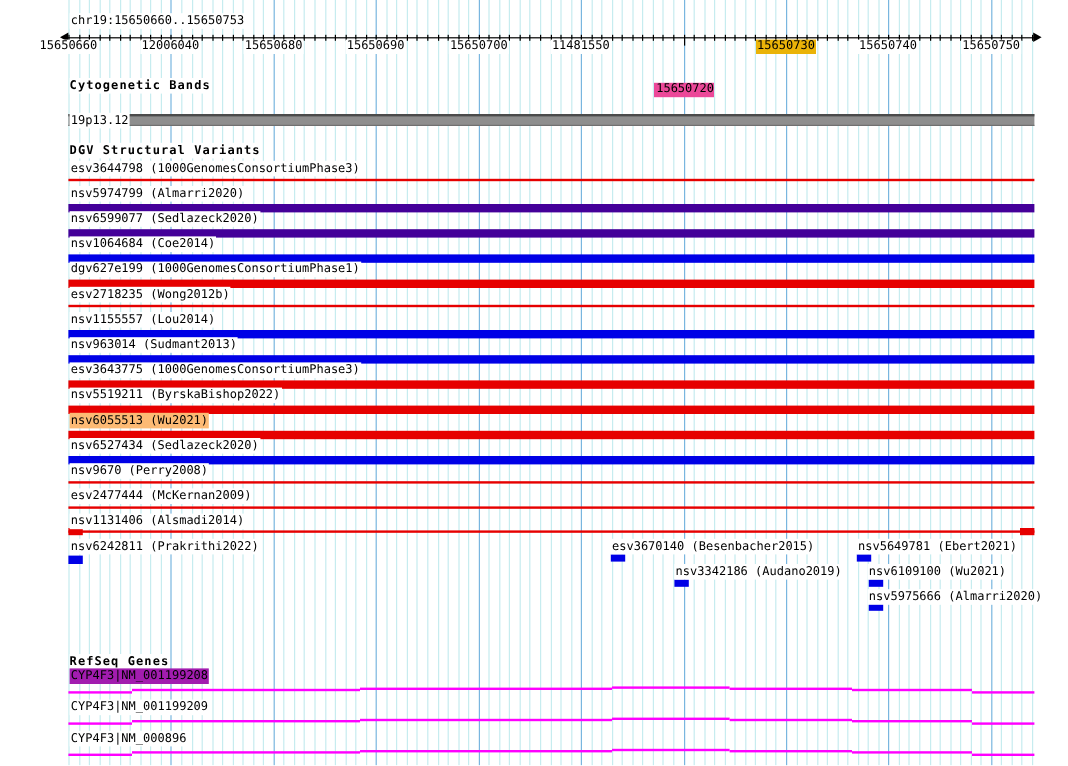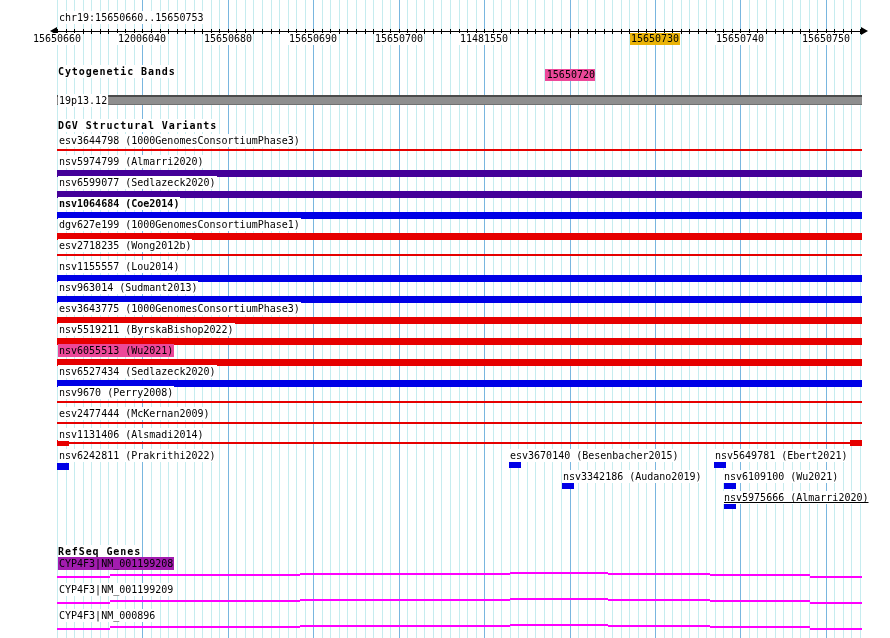--- a/index.html
+++ b/index.html
@@ -263,21 +263,21 @@
       </div>
       <div style="position: absolute; left: 0px; top: 0px; width: 0px; height: 0px;">
         <div style="position: absolute; left: 58px; top: 155px; font-size: 10px; line-height: 13px; height: 13px; background: rgb(255, 255, 255); white-space: pre; padding: 0px 1px; z-index: 3;">nsv5974799 (Almarri2020)</div>
         <div style="position: absolute; left: 57px; top: 170px; width: 805px; height: 7px; background: rgb(68, 0, 153); z-index: 2;"></div>
       </div>
       <div style="position: absolute; left: 0px; top: 0px; width: 0px; height: 0px;">
         <div style="position: absolute; left: 58px; top: 176px; font-size: 10px; line-height: 13px; height: 13px; background: rgb(255, 255, 255); white-space: pre; padding: 0px 1px; z-index: 3;">nsv6599077 (Sedlazeck2020)</div>
         <div style="position: absolute; left: 57px; top: 191px; width: 805px; height: 7px; background: rgb(68, 0, 153); z-index: 2;"></div>
       </div>
       <div style="position: absolute; left: 0px; top: 0px; width: 0px; height: 0px;">
-        <div style="position: absolute; left: 58px; top: 197px; font-size: 10px; line-height: 13px; height: 13px; background: rgb(255, 255, 255); white-space: pre; padding: 0px 1px; z-index: 3; font-weight: bold;">nsv1064684 (Coe2014)</div>
+        <div style="position: absolute; left: 58px; top: 197px; font-size: 10px; line-height: 13px; height: 13px; background: rgb(255, 255, 255); white-space: pre; padding: 0px 1px; z-index: 3;">nsv1064684 (Coe2014)</div>
         <div style="position: absolute; left: 57px; top: 212px; width: 805px; height: 7px; background: rgb(0, 0, 230); z-index: 2;"></div>
       </div>
       <div style="position: absolute; left: 0px; top: 0px; width: 0px; height: 0px;">
         <div style="position: absolute; left: 58px; top: 218px; font-size: 10px; line-height: 13px; height: 13px; background: rgb(255, 255, 255); white-space: pre; padding: 0px 1px; z-index: 3;">dgv627e199 (1000GenomesConsortiumPhase1)</div>
         <div style="position: absolute; left: 57px; top: 233px; width: 805px; height: 7px; background: rgb(230, 0, 0); z-index: 2;"></div>
       </div>
       <div style="position: absolute; left: 0px; top: 0px; width: 0px; height: 0px;">
         <div style="position: absolute; left: 58px; top: 239px; font-size: 10px; line-height: 13px; height: 13px; background: rgb(255, 255, 255); white-space: pre; padding: 0px 1px; z-index: 3;">esv2718235 (Wong2012b)</div>
         <div style="position: absolute; left: 57px; top: 254px; width: 805px; height: 1.5px; background: rgb(230, 0, 0); z-index: 2;"></div>
       </div>
@@ -291,21 +291,21 @@
       </div>
       <div style="position: absolute; left: 0px; top: 0px; width: 0px; height: 0px;">
         <div style="position: absolute; left: 58px; top: 302px; font-size: 10px; line-height: 13px; height: 13px; background: rgb(255, 255, 255); white-space: pre; padding: 0px 1px; z-index: 3;">esv3643775 (1000GenomesConsortiumPhase3)</div>
         <div style="position: absolute; left: 57px; top: 317px; width: 805px; height: 7px; background: rgb(230, 0, 0); z-index: 2;"></div>
       </div>
       <div style="position: absolute; left: 0px; top: 0px; width: 0px; height: 0px;">
         <div style="position: absolute; left: 58px; top: 323px; font-size: 10px; line-height: 13px; height: 13px; background: rgb(255, 255, 255); white-space: pre; padding: 0px 1px; z-index: 3;">nsv5519211 (ByrskaBishop2022)</div>
         <div style="position: absolute; left: 57px; top: 338px; width: 805px; height: 7px; background: rgb(230, 0, 0); z-index: 2;"></div>
       </div>
       <div style="position: absolute; left: 0px; top: 0px; width: 0px; height: 0px;">
-        <div style="position: absolute; left: 58px; top: 344px; font-size: 10px; line-height: 13px; height: 13px; background: #ec4899; white-space: pre; padding: 0px 1px; z-index: 3; text-align: right;">nsv6055513 (Wu2021)</div>
+        <div style="position: absolute; left: 58px; top: 344px; font-size: 10px; line-height: 13px; height: 13px; background: #fdba74; white-space: pre; padding: 0px 1px; z-index: 3; text-align: right;">nsv6055513 (Wu2021)</div>
         <div style="position: absolute; left: 57px; top: 359px; width: 805px; height: 7px; background: rgb(230, 0, 0); z-index: 2;"></div>
       </div>
       <div style="position: absolute; left: 0px; top: 0px; width: 0px; height: 0px;">
         <div style="position: absolute; left: 58px; top: 365px; font-size: 10px; line-height: 13px; height: 13px; background: rgb(255, 255, 255); white-space: pre; padding: 0px 1px; z-index: 3;">nsv6527434 (Sedlazeck2020)</div>
         <div style="position: absolute; left: 57px; top: 380px; width: 805px; height: 7px; background: rgb(0, 0, 230); z-index: 2;"></div>
       </div>
       <div style="position: absolute; left: 0px; top: 0px; width: 0px; height: 0px;">
         <div style="position: absolute; left: 58px; top: 386px; font-size: 10px; line-height: 13px; height: 13px; background: rgb(255, 255, 255); white-space: pre; padding: 0px 1px; z-index: 3;">nsv9670 (Perry2008)</div>
         <div style="position: absolute; left: 57px; top: 401px; width: 805px; height: 1.5px; background: rgb(230, 0, 0); z-index: 2;"></div>
       </div>
@@ -335,21 +335,21 @@
       </div>
       <div style="position: absolute; left: 0px; top: 0px; width: 0px; height: 0px;">
         <div style="position: absolute; left: 562px; top: 470px; font-size: 10px; line-height: 13px; height: 13px; background: rgb(255, 255, 255); white-space: pre; padding: 0px 1px; z-index: 3;">nsv3342186 (Audano2019)</div>
         <div style="position: absolute; left: 562px; top: 483px; width: 12px; height: 6px; background: rgb(0, 0, 230); z-index: 2;"></div>
       </div>
       <div style="position: absolute; left: 0px; top: 0px; width: 0px; height: 0px;">
         <div style="position: absolute; left: 723px; top: 470px; font-size: 10px; line-height: 13px; height: 13px; background: rgb(255, 255, 255); white-space: pre; padding: 0px 1px; z-index: 3;">nsv6109100 (Wu2021)</div>
         <div style="position: absolute; left: 724px; top: 483px; width: 12px; height: 6px; background: rgb(0, 0, 230); z-index: 2;"></div>
       </div>
       <div style="position: absolute; left: 0px; top: 0px; width: 0px; height: 0px;">
-        <div style="position: absolute; left: 723px; top: 491px; font-size: 10px; line-height: 13px; height: 13px; background: rgb(255, 255, 255); white-space: pre; padding: 0px 1px; z-index: 3; text-decoration: underline;">nsv5975666 (Almarri2020)</div>
+        <div style="position: absolute; left: 723px; top: 491px; font-size: 10px; line-height: 13px; height: 13px; background: rgb(255, 255, 255); white-space: pre; padding: 0px 1px; z-index: 3;">nsv5975666 (Almarri2020)</div>
         <div style="position: absolute; left: 724px; top: 503px; width: 12px; height: 6px; background: rgb(0, 0, 230); z-index: 2;"></div>
       </div>
     </div>
 
   <div class="section-title refseq-title">RefSeq Genes</div>
   <div id="refseq-rows">
       <div style="position: absolute; left: 0px; top: 0px; width: 0px; height: 0px;">
         <div style="position: absolute; left: 58px; top: 557px; font-size: 10px; line-height: 13px; height: 13px; background: #a21caf; white-space: pre; padding: 0px 1px; z-index: 3;">CYP4F3|NM_001199208</div>
         <div style="position: absolute; left: 57px; top: 576px; width: 53px; height: 1.5px; background: rgb(255, 0, 255); z-index: 2;"></div>
         <div style="position: absolute; left: 110px; top: 574px; width: 190px; height: 1.5px; background: rgb(255, 0, 255); z-index: 2;"></div>

